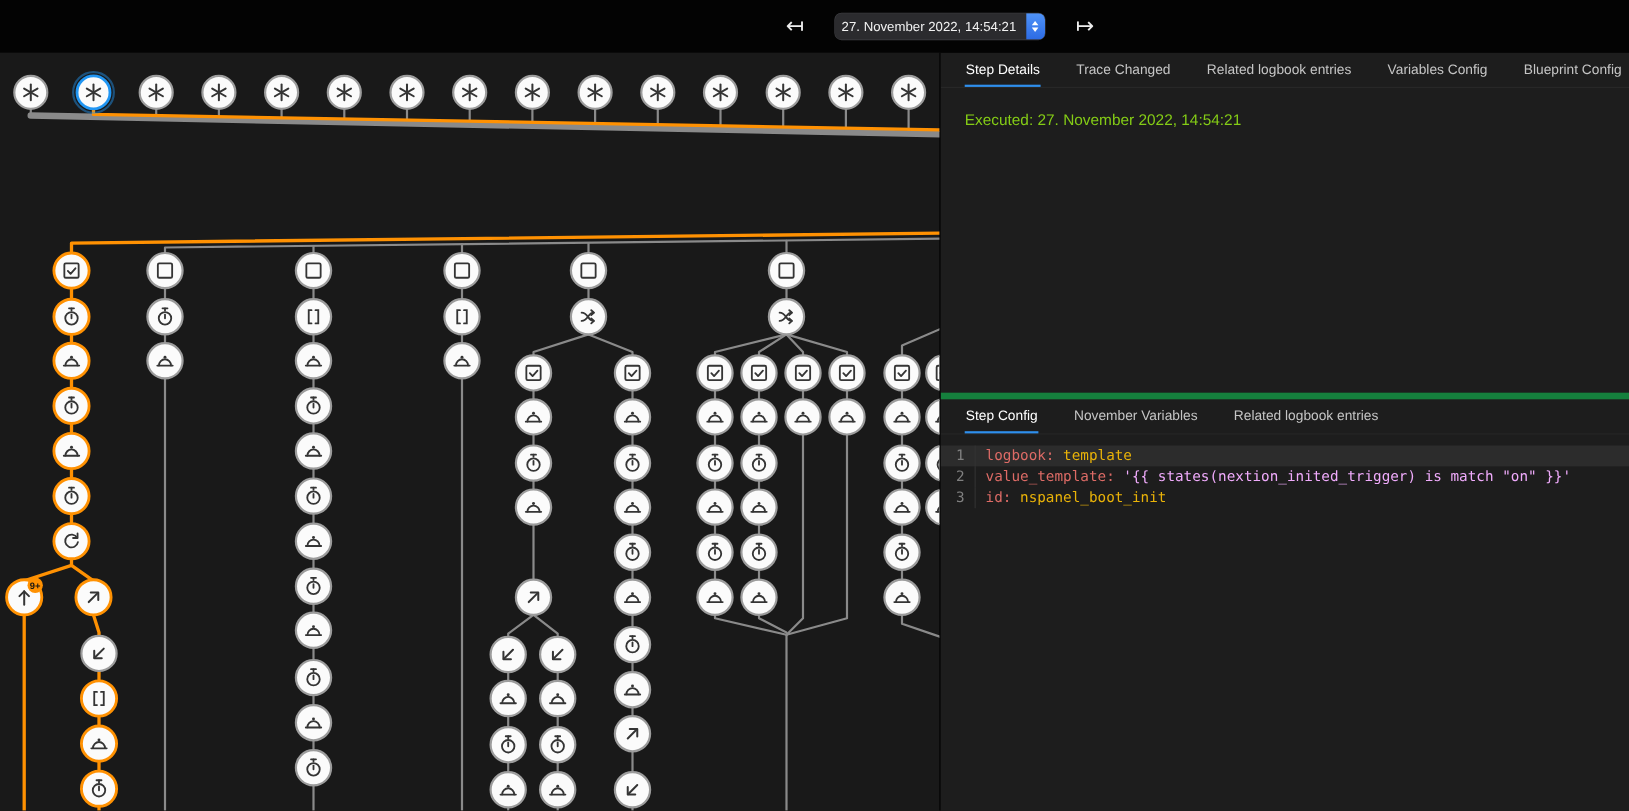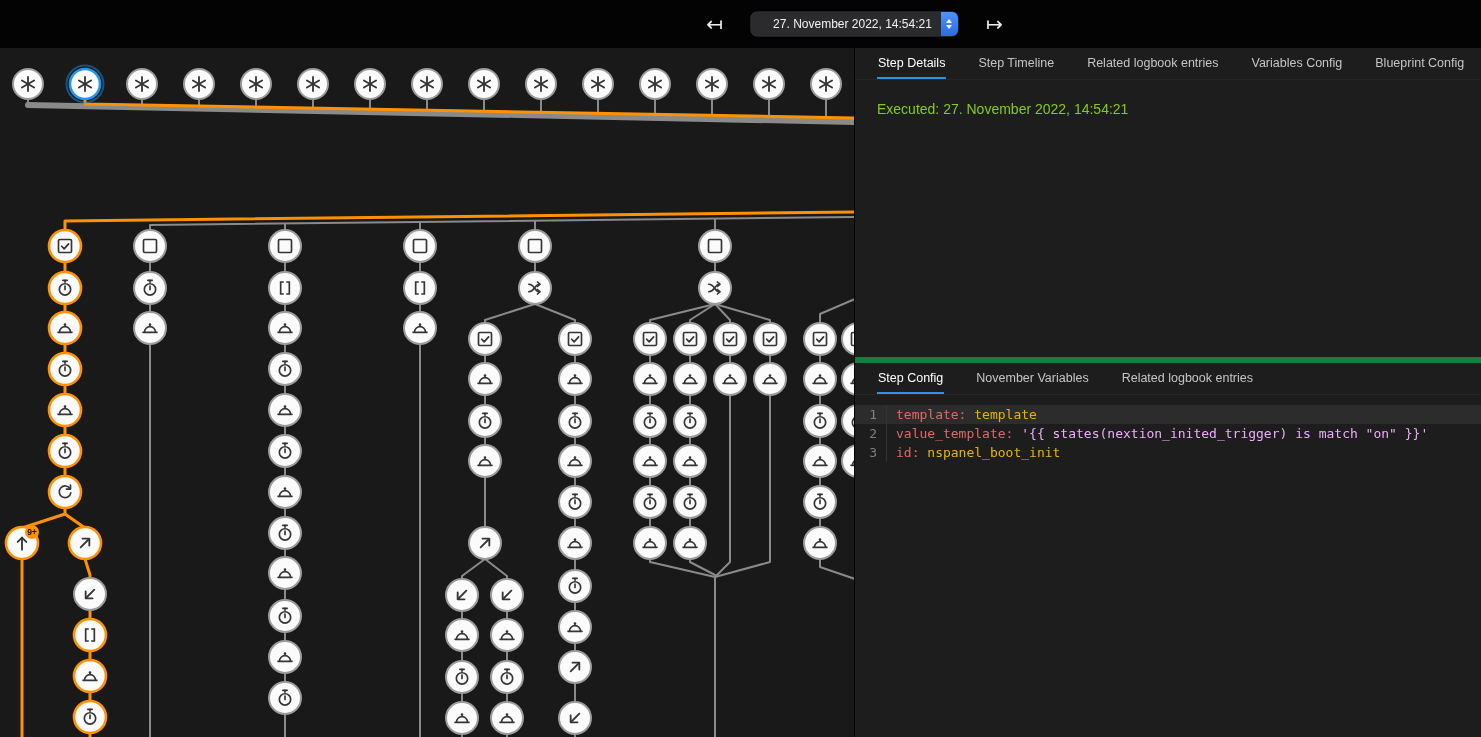--- a/index.html
+++ b/index.html
@@ -3,21 +3,21 @@
 <meta charset="utf-8">
 <style>
   *{margin:0;padding:0;box-sizing:border-box}
   html,body{width:1481px;height:737px;overflow:hidden;background:#1c1c1c;
     font-family:"Liberation Sans",sans-serif;color:#e6e6e6}
   
   .topbar{height:48px;background:#030303;display:flex;align-items:center;justify-content:center;position:relative}
   .topbar-group{display:flex;align-items:center;gap:24px;position:relative;left:114px}
   .nav-arrow{background:none;border:none;color:#ededed;font-size:20px;line-height:1;cursor:pointer;padding:2px 4px}
   .run-picker{display:flex;align-items:center;background:#2b2b2e;border-radius:6px;height:24px;
-    padding-left:22px;overflow:hidden;font-size:12px;color:#f2f2f2;box-shadow:0 0 0 .5px #404044;cursor:pointer}
+    padding-left:6px;overflow:hidden;font-size:12px;color:#f2f2f2;box-shadow:0 0 0 .5px #404044;cursor:pointer}
   .run-label{margin-right:9px;white-space:nowrap}
   .stepper{width:17px;height:24px;background:linear-gradient(#4f93f8,#2c6be4);display:flex;flex-direction:column;
     align-items:center;justify-content:center;flex:none}
   .chev{width:0;height:0;border-left:3.5px solid transparent;border-right:3.5px solid transparent}
   .chev.up{border-bottom:4.5px solid #fff;margin-bottom:2.5px}
   .chev.down{border-top:4.5px solid #fff}
   
   .content{display:flex;height:689px}
   .graph-pane{width:855px;height:689px;background:#191919;position:relative;border-right:1px solid #000;overflow:hidden;flex:none}
   .graph-pane svg{display:block}
@@ -584,39 +584,39 @@
           <circle cx="858" cy="413" r="16" fill="#fbfbfb" stroke="#9c9c9c" stroke-width="2"></circle>
           <use href="#i-service" x="848" y="403" width="20" height="20" color="#353535"></use>
         </g>
       </svg>
   </div>
 
   <div class="side-panel">
     <div class="panel-upper">
       <nav class="tabs" id="details-tabs">
           <div class="tab active">Step Details</div>
-          <div class="tab">Step Timeline</div>
+          <div class="tab">Trace Changed</div>
           <div class="tab">Related logbook entries</div>
           <div class="tab">Variables Config</div>
           <div class="tab">Blueprint Config</div>
         </nav>
       <div class="panel-body">
         <span>Executed: 27. November 2022, 14:54:21</span>
       </div>
     </div>
     <div class="panel-lower">
       <nav class="tabs" id="config-tabs">
           <div class="tab active">Step Config</div>
           <div class="tab">November Variables</div>
           <div class="tab">Related logbook entries</div>
         </nav>
       <div class="code-editor" id="code-lines">
           <div class="code-line active">
             <span class="gutter">1</span>
-            <span class="code"><span class="tk-key">template:</span><span class="tk-plain"> template</span></span>
+            <span class="code"><span class="tk-key">logbook:</span><span class="tk-plain"> template</span></span>
           </div>
           <div class="code-line">
             <span class="gutter">2</span>
             <span class="code"><span class="tk-key">value_template:</span><span class="tk-str"> '{{ states(nextion_inited_trigger) is match "on" }}'</span></span>
           </div>
           <div class="code-line">
             <span class="gutter">3</span>
             <span class="code"><span class="tk-key">id:</span><span class="tk-plain"> nspanel_boot_init</span></span>
           </div>
         </div>

